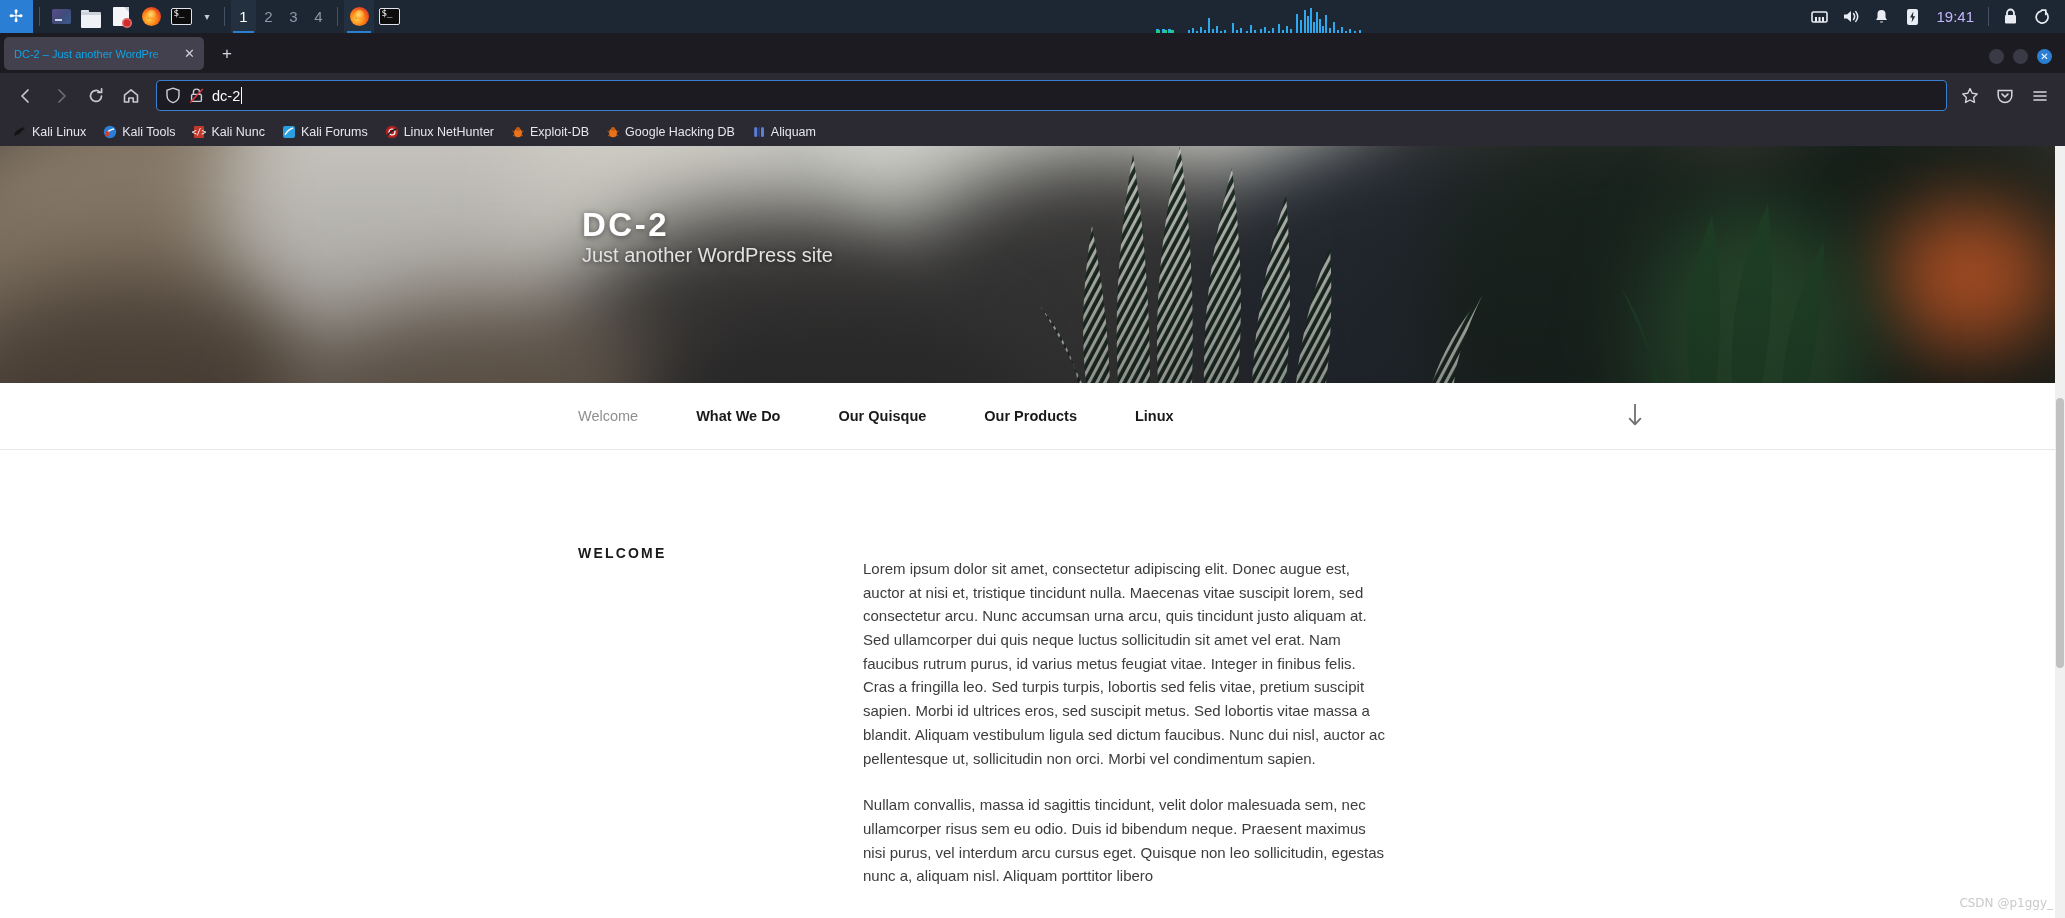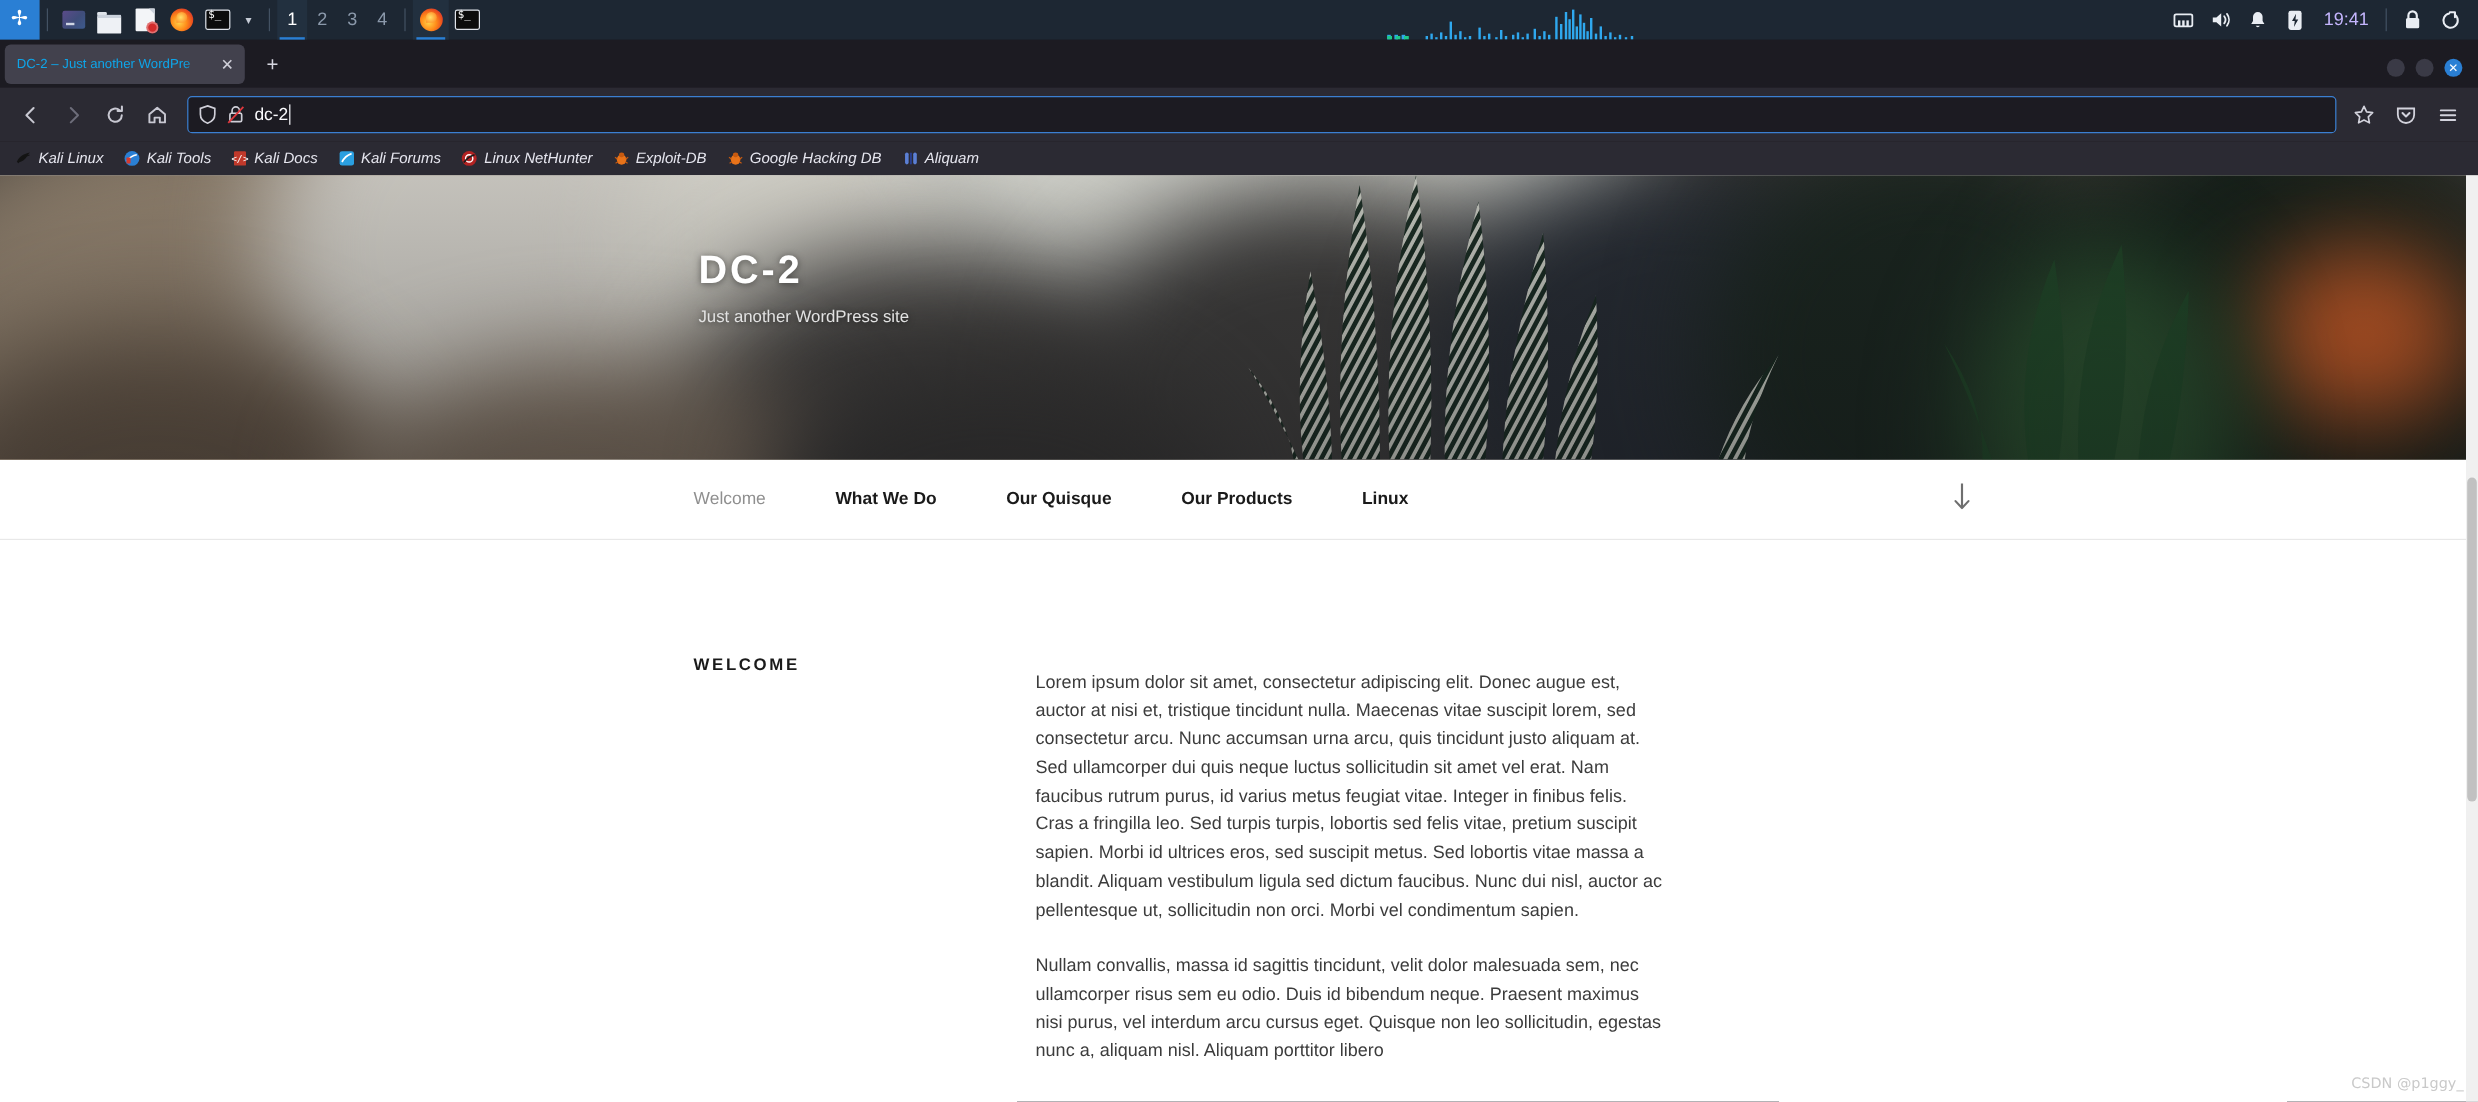--- a/index.html
+++ b/index.html
@@ -210,21 +210,21 @@
   
   #bookmarks {
     position: absolute; top: 118px; left: 0;
     width: 2065px; height: 28px;
     background: #2b2a33;
     display: flex; align-items: center; padding-left: 6px; gap: 3px;
   }
   .bm {
     display: flex; align-items: center; gap: 5px;
     padding: 2px 7px; border-radius: 3px;
-    font-size: 12.5px; color: #e6e6ef; white-space: nowrap; font-style: italic;
+    font-size: 12.5px; color: #e6e6ef; white-space: nowrap;
   }
   .bmico { width: 14px; height: 14px; flex: 0 0 auto; position: relative; }
 
   
   #page {
     position: absolute; top: 146px; left: 0;
     width: 2065px; height: 772px;
     background: #ffffff; overflow: hidden;
   }
   #hero {
@@ -237,21 +237,21 @@
     position: absolute; inset: 0;
     background: linear-gradient(to bottom, rgba(10,10,14,.20), rgba(10,10,14,.38));
   }
   #hero-text { position: absolute; left: 582px; top: 60px; }
   #site-title {
     font-size: 33px; font-weight: 700; color: #ffffff;
     letter-spacing: 2.5px;
     text-shadow: 0 1px 6px rgba(0,0,0,.5);
   }
   #site-tagline {
-    margin-top: 11px; font-size: 14px; color: #e2e2e2;
+    font-size: 20px; color: #e2e2e2;
     text-shadow: 0 1px 5px rgba(0,0,0,.55);
     text-align: right;
   }
   #sitenav {
     width: 2065px; height: 67px; background: #ffffff;
     border-bottom: 1px solid #e8e8e8;
     display: flex; align-items: center;
   }
   #navitems { display: flex; align-items: center; margin-left: 578px; }
   .navitem {
@@ -528,21 +528,21 @@
     </span>
     <span>Kali Tools</span>
   </div>
   <div class="bm">
     <span class="bmico">
       <svg width="14" height="14" viewBox="0 0 14 14">
           <rect x="2" y="1" width="10" height="12" rx="1" fill="#c0392b"></rect>
           <text x="7" y="10" font-size="8" fill="#fff" text-anchor="middle" font-family="monospace">&lt;/&gt;</text>
         </svg>
     </span>
-    <span>Kali Docs</span>
+    <span>Kali Nunc</span>
   </div>
   <div class="bm">
     <span class="bmico">
       <svg width="14" height="14" viewBox="0 0 14 14">
           <rect x="1" y="1" width="12" height="12" rx="2" fill="#2a9fe0"></rect>
           <path d="M3 10c2-4 5-6 8-7" stroke="#fff" stroke-width="1.4" fill="none"></path>
         </svg>
     </span>
     <span>Kali Forums</span>
   </div>

